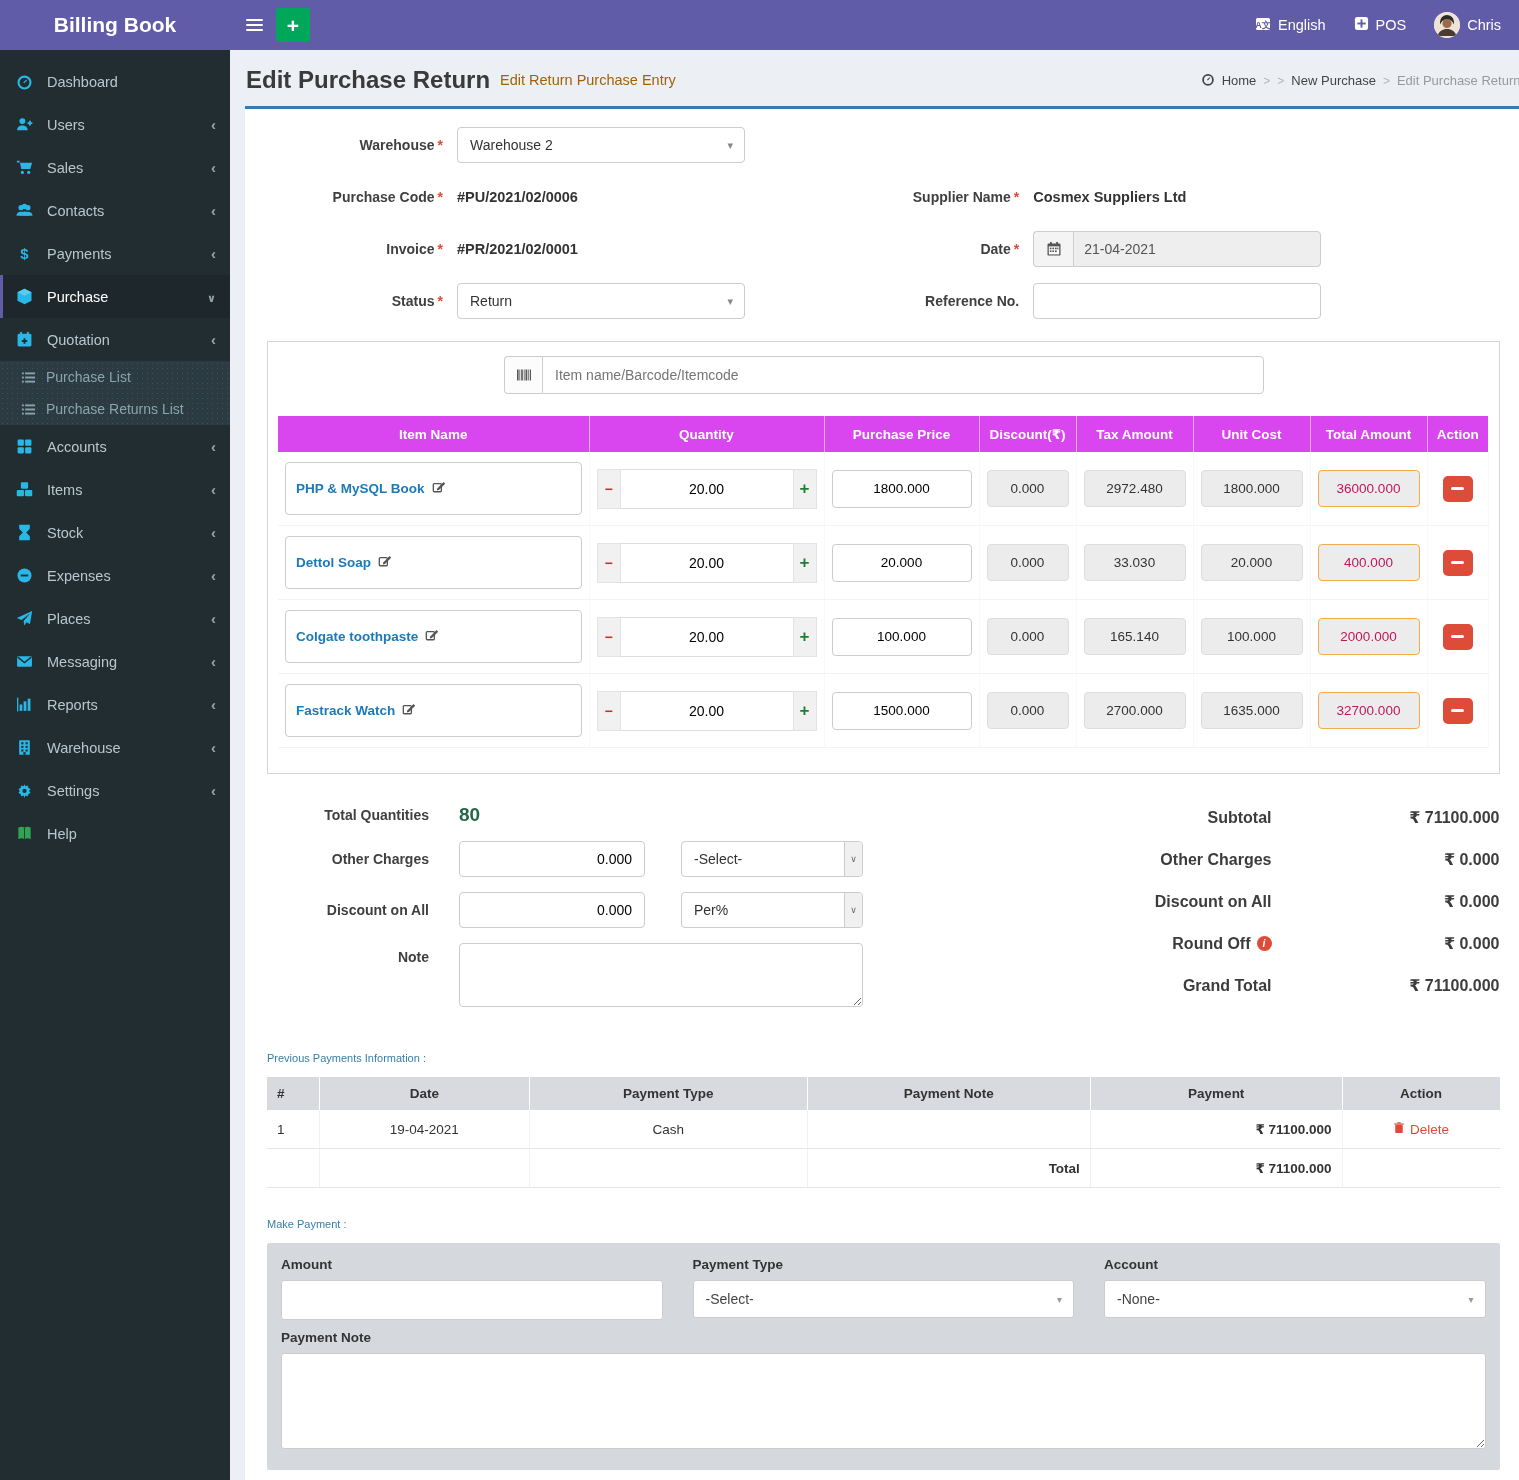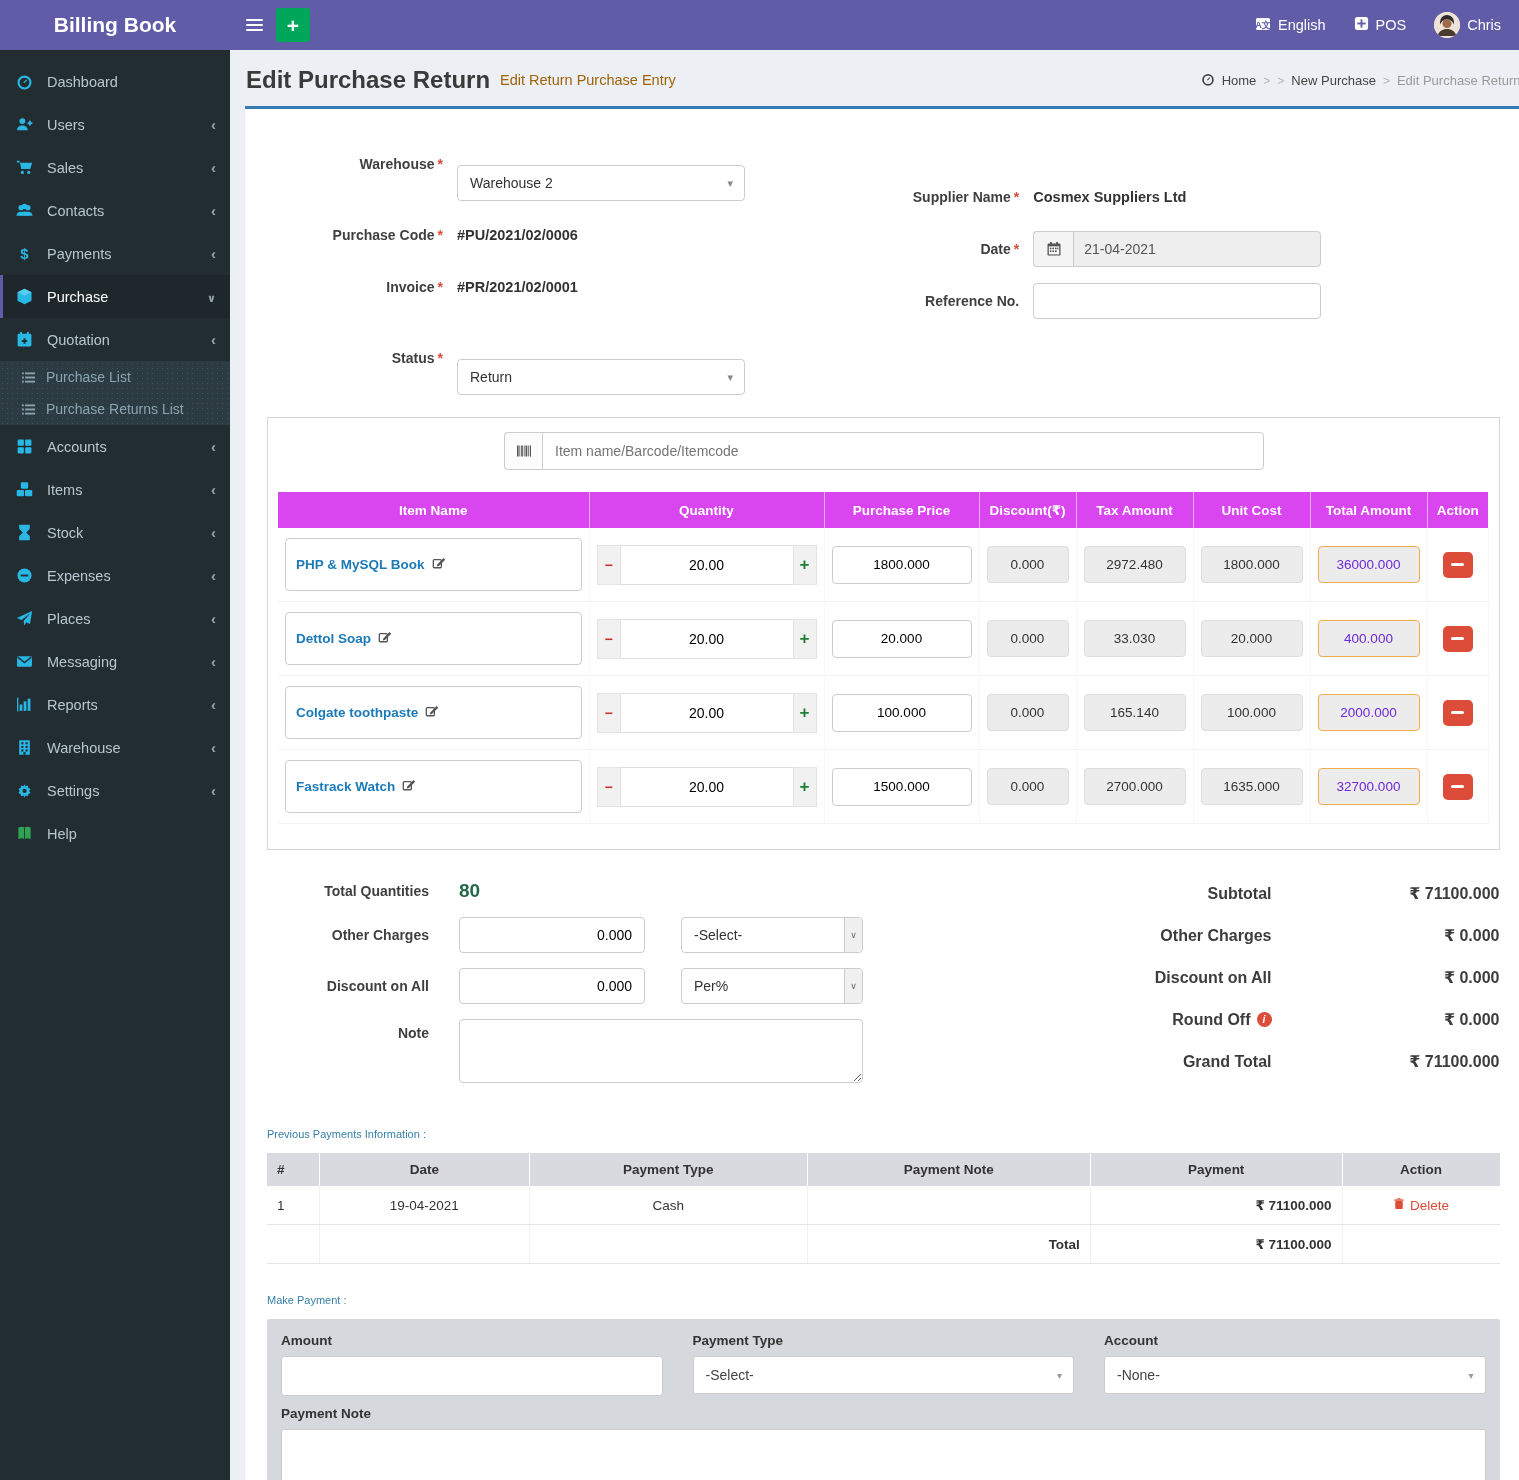--- a/index.html
+++ b/index.html
@@ -51,21 +51,21 @@
   .card { background:#fff; border-top:3px solid #3779b2; margin:0 15px;
           padding:18px 22px 24px; box-shadow:0 1px 1px rgba(0,0,0,.08); }
   .form-grid { display:flex; }
   .form-col { width:50%; }
   .frow { display:flex; align-items:center; margin-bottom:16px; min-height:36px; }
   .flabel { width:190px; text-align:right; padding-right:14px; font-weight:bold; color:#3f3f3f; }
   .form-col.right .flabel { width:150px; }
   .req::after { content:"*"; color:#dd4b39; margin-left:3px; font-weight:bold; }
   .control { width:288px; }
   .select-box { border:1px solid #ccc; border-radius:4px; height:36px; display:flex; align-items:center;
-                padding:0 12px 0 12px; background:#fff; position:relative; color:#333; cursor:pointer;margin-top:38px; }
+                padding:0 12px 0 12px; background:#fff; position:relative; color:#333; cursor:pointer; }
   .select-box::after { content:"▾"; position:absolute; right:11px; color:#888; font-size:11px; }
   .static-val { font-weight:bold; color:#333; font-size:14.5px; }
   .input-group { display:flex; width:288px; }
   .ig-addon { width:40px; background:#f4f4f4; border:1px solid #ccc; border-right:none;
               border-radius:4px 0 0 4px; display:flex; align-items:center; justify-content:center; }
   .date-input { flex:1; background:#eee; border:1px solid #ccc; border-radius:0 4px 4px 0;
                 height:36px; padding:0 10px; color:#555; font-size:14px; font-family:inherit; }
   .text-input { width:100%; border:1px solid #ccc; border-radius:4px; height:36px; padding:0 10px;
                 font-size:14px; font-family:inherit; }
   
@@ -91,21 +91,21 @@
   .stp.minus::after { content:"−"; font-size:14px; }
   .stp.plus { color:#1e7e34; }
   .stp.plus::after { content:"+"; font-size:17px; }
   .qty-input { flex:1; min-width:0; text-align:center; border:1px solid #ddd; border-left:none; border-right:none;
                font-size:14px; font-family:inherit; }
   .price-input { width:100%; height:38px; border:1px solid #ccc; border-radius:4px; text-align:center;
                  font-size:13.5px; font-family:inherit; }
   .gray-box { background:#ececec; border:1px solid #ddd; border-radius:4px; height:37px;
               display:flex; align-items:center; justify-content:center; font-size:13.5px; color:#333; }
   .total-box { background:#ececec; border:1px solid #f0ad4e; border-radius:4px; height:37px;
-               display:flex; align-items:center; justify-content:center; font-size:13.5px; color:#6d28d9; }
+               display:flex; align-items:center; justify-content:center; font-size:13.5px; color:#be185d; }
   .del-btn { width:30px; height:26px; background:#dd4b39; border-radius:5px; margin:0 auto;
              display:flex; align-items:center; justify-content:center; cursor:pointer; }
   .del-btn i { display:block; width:13px; height:3.5px; background:#fff; border-radius:2px; }
   
   .totals-wrap { display:flex; margin-top:30px; }
   .totals-left { width:640px; }
   .tl-row { display:flex; align-items:center; margin-bottom:15px; }
   .tl-row.top { align-items:flex-start; }
   .tl-label { width:162px; text-align:right; font-weight:bold; color:#3f3f3f; padding-right:0; flex-shrink:0; }
   .tl-field { margin-left:30px; display:flex; align-items:center; }

